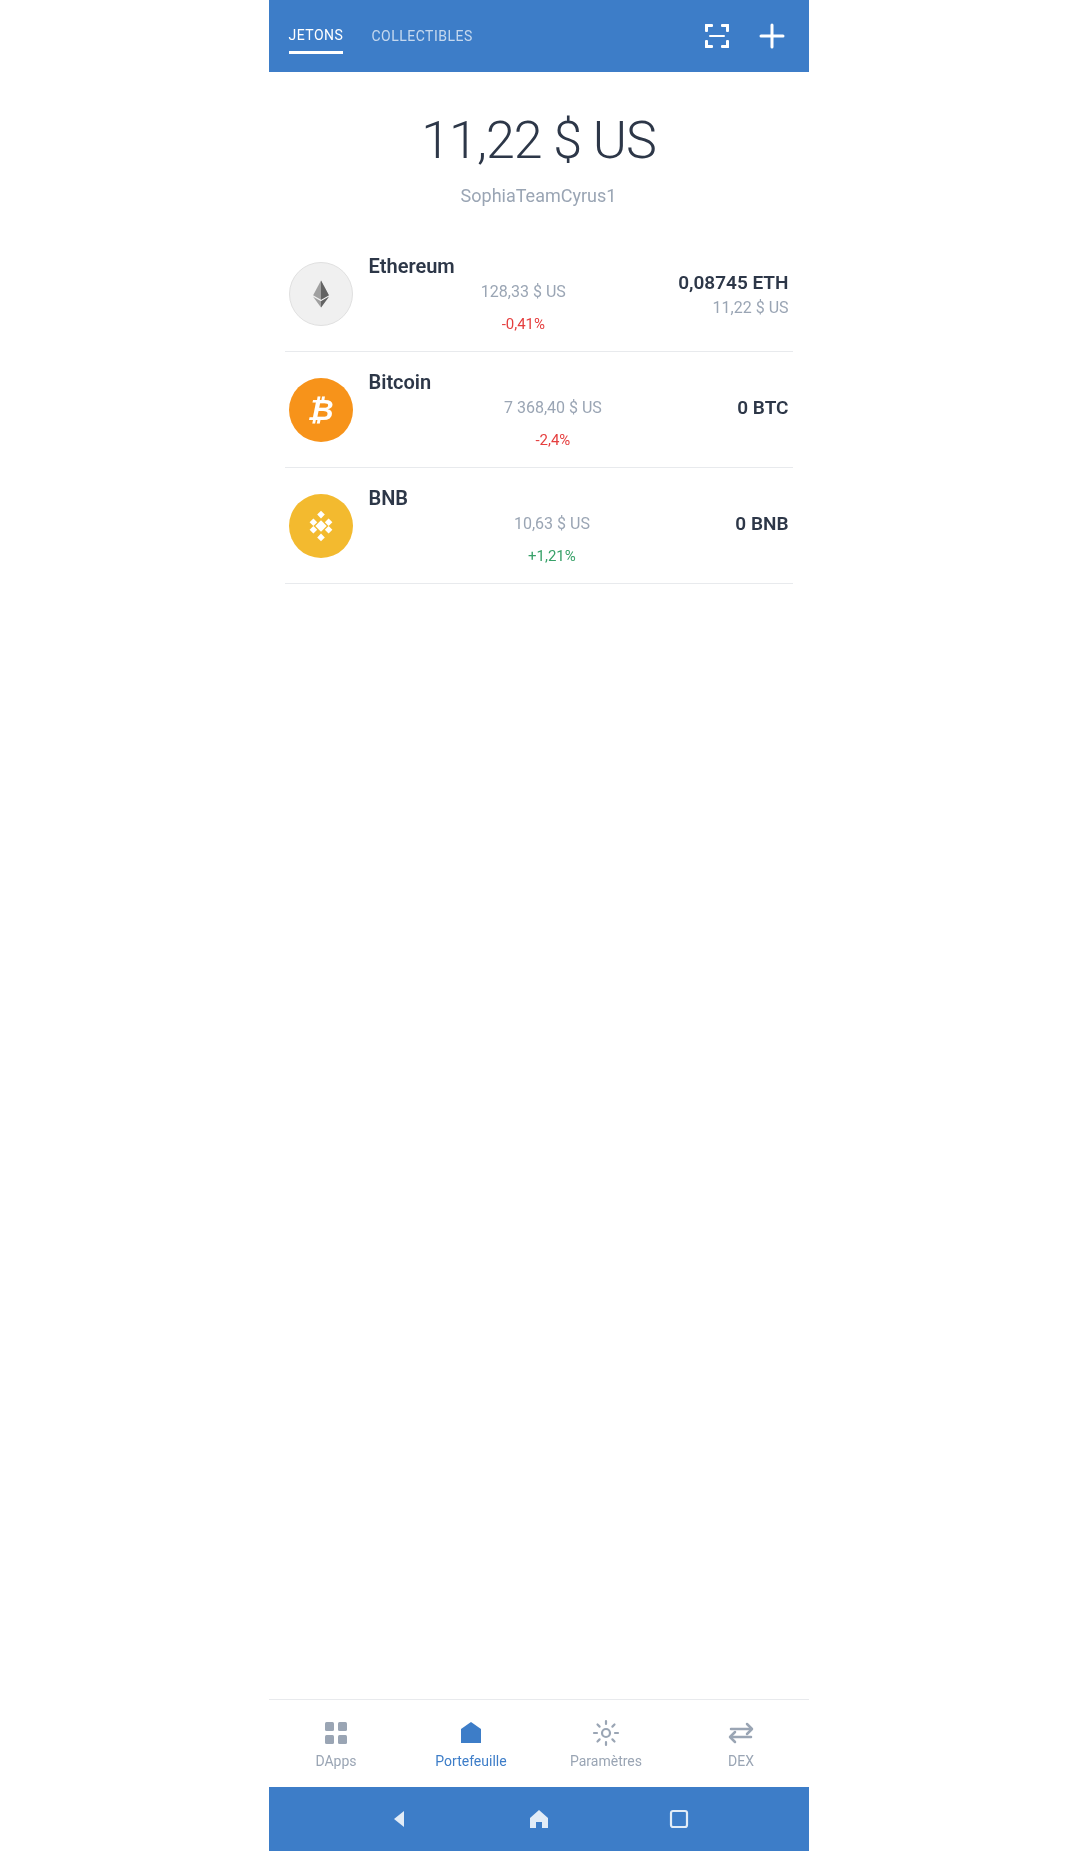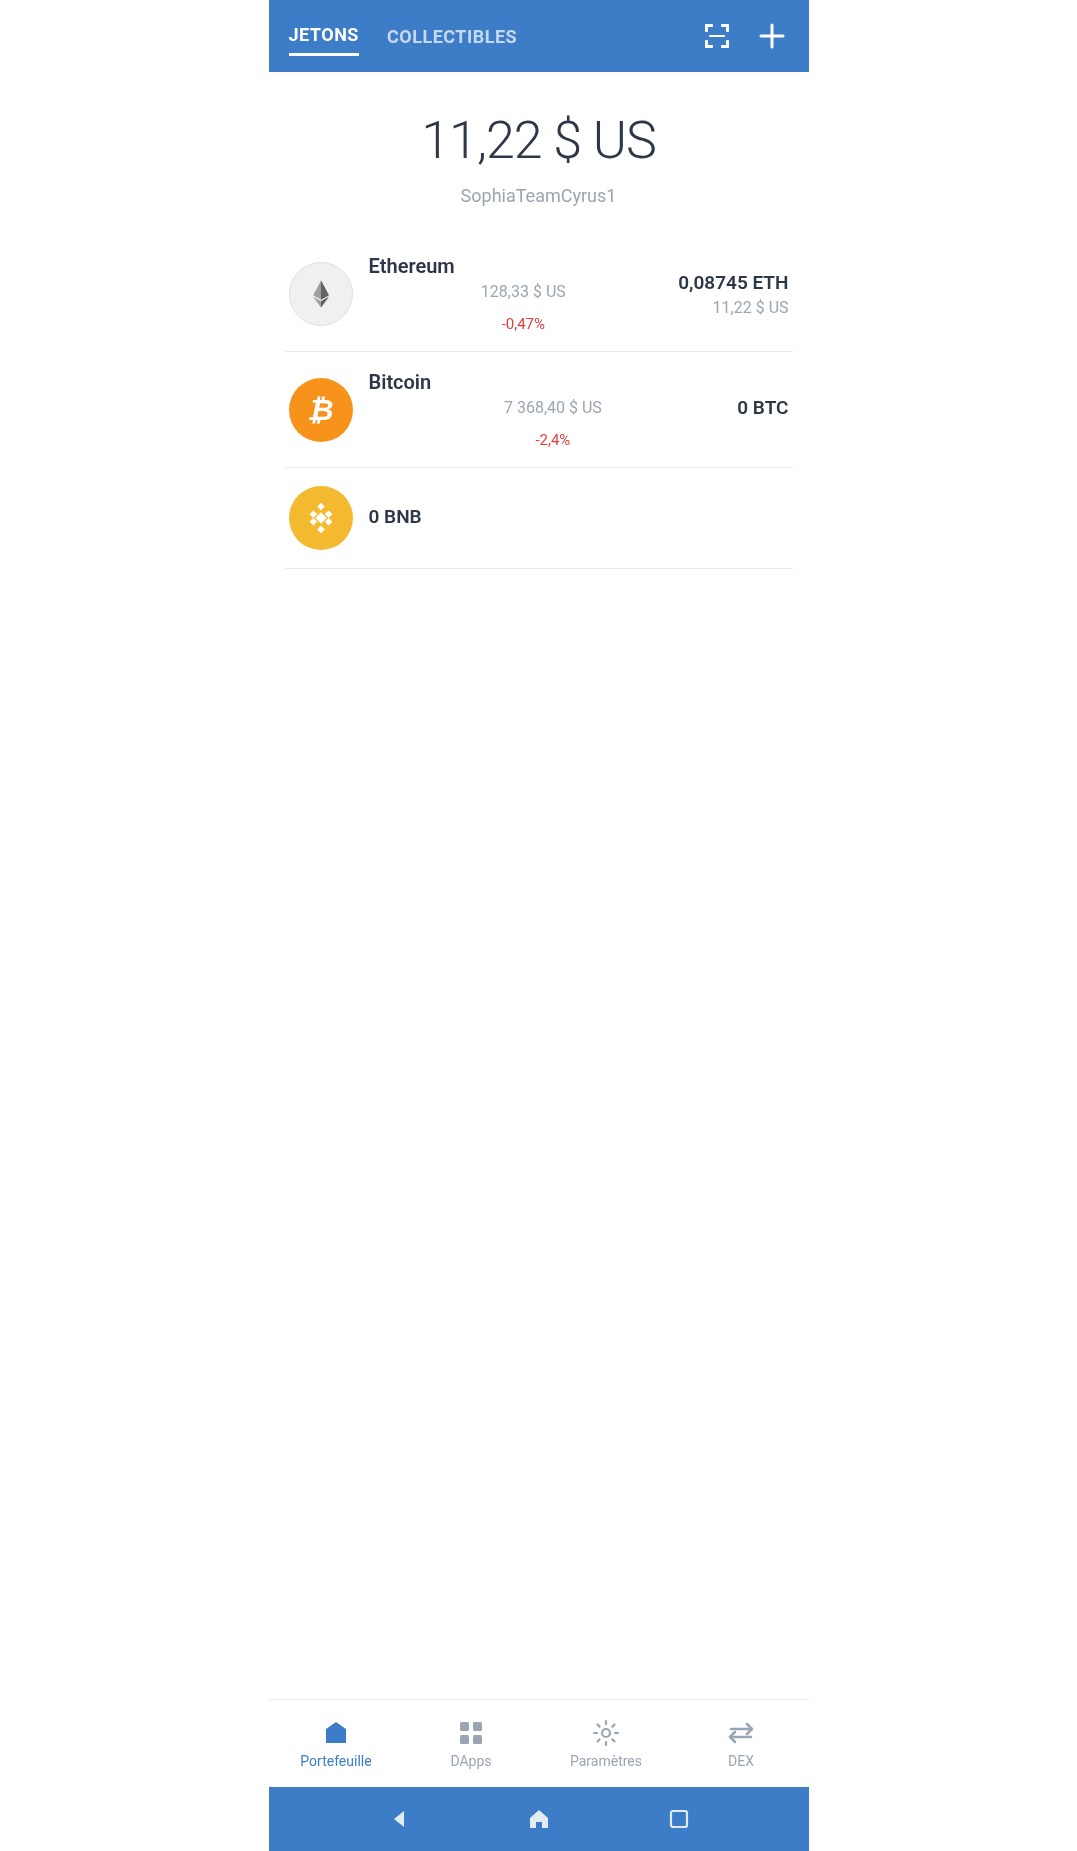--- a/index.html
+++ b/index.html
@@ -28,22 +28,22 @@
     }
 
     .header-tabs {
       display: flex;
       flex: 1;
       gap: 28px;
       align-items: center;
     }
 
     .tab-item {
-      font-size: 18px;
-      font-weight: 700;
+      font-size: 14px;
+      font-weight: 400;
       color: rgba(255,255,255,0.7);
       cursor: pointer;
       letter-spacing: 0.5px;
       padding: 8px 0;
     }
 
     .tab-item.active {
       color: #ffffff;
       border-bottom: 3px solid #ffffff;
     }
@@ -315,21 +315,21 @@
         <polygon points="32,8 18,34 32,42 46,34" fill="#8c8c8c" opacity="0.8"></polygon>
         <polygon points="32,8 32,42 46,34" fill="#5c5c5c" opacity="0.9"></polygon>
         <polygon points="18,37 32,56 46,37 32,45" fill="#8c8c8c" opacity="0.8"></polygon>
         <polygon points="32,45 46,37 32,56" fill="#5c5c5c" opacity="0.9"></polygon>
       </svg>
     </div>
     <div class="token-info">
       <div class="token-name">Ethereum</div>
       <div class="token-price-row">
         <span>128,33 $ US</span>
-        <span class="price-change-negative">-0,47%</span>
+        <span class="price-change-negative">-0,41%</span>
       </div>
     </div>
     <div class="token-balance">
       <div class="token-amount">0,08745 ETH</div>
       <div class="token-value">11,22 $ US</div>
     </div>
   </div>
 
   <div class="token-item">
     <div class="token-icon-wrap token-icon-btc">
@@ -352,51 +352,58 @@
       <svg class="bnb-symbol" viewBox="0 0 40 40" xmlns="http://www.w3.org/2000/svg">
         <polygon points="20,4 24,8 20,12 16,8" fill="white"></polygon>
         <polygon points="28,12 32,16 28,20 24,16" fill="white"></polygon>
         <polygon points="12,12 16,16 12,20 8,16" fill="white"></polygon>
         <polygon points="20,14 26,20 20,26 14,20" fill="white"></polygon>
         <polygon points="28,28 32,24 28,20 24,24" fill="white"></polygon>
         <polygon points="12,28 16,24 12,20 8,24" fill="white"></polygon>
         <polygon points="20,36 24,32 20,28 16,32" fill="white"></polygon>
       </svg>
     </div>
+    <div class="token-info">
+      <div class="token-name">BNB</div>
+      <div class="token-price-row">
+        <span>10,63 $ US</span>
+        <span class="price-change-positive">+1,21%</span>
+      </div>
+    </div>
     <div class="token-balance">
       <div class="token-amount">0 BNB</div>
     </div>
   </div>
 
 </div>
 
 <div class="spacer"></div>
 
 <div class="bottom-nav">
-
-  <div class="nav-item">
-    <div class="nav-icon">
-      <svg width="28" height="28" viewBox="0 0 28 28" fill="none" xmlns="http://www.w3.org/2000/svg">
-        <path d="M14 3L4 10v14h20V10L14 3z" fill="#3d7dc8"></path>
-        <path d="M10 24v-8h8v8" fill="#3d7dc8"></path>
-      </svg>
-    </div>
-    <span class="nav-label active">Portefeuille</span>
-  </div>
 
   <div class="nav-item">
     <div class="nav-icon">
       <svg width="28" height="28" viewBox="0 0 28 28" fill="none" xmlns="http://www.w3.org/2000/svg">
         <rect x="3" y="3" width="9" height="9" rx="1.5" fill="#9aa5b4"></rect>
         <rect x="16" y="3" width="9" height="9" rx="1.5" fill="#9aa5b4"></rect>
         <rect x="3" y="16" width="9" height="9" rx="1.5" fill="#9aa5b4"></rect>
         <rect x="16" y="16" width="9" height="9" rx="1.5" fill="#9aa5b4"></rect>
       </svg>
     </div>
     <span class="nav-label">DApps</span>
+  </div>
+
+  <div class="nav-item">
+    <div class="nav-icon">
+      <svg width="28" height="28" viewBox="0 0 28 28" fill="none" xmlns="http://www.w3.org/2000/svg">
+        <path d="M14 3L4 10v14h20V10L14 3z" fill="#3d7dc8"></path>
+        <path d="M10 24v-8h8v8" fill="#3d7dc8"></path>
+      </svg>
+    </div>
+    <span class="nav-label active">Portefeuille</span>
   </div>
 
   <div class="nav-item">
     <div class="nav-icon">
       <svg width="28" height="28" viewBox="0 0 28 28" fill="none" xmlns="http://www.w3.org/2000/svg">
         <circle cx="14" cy="14" r="4" stroke="#9aa5b4" stroke-width="2.2" fill="none"></circle>
         <path d="M14 2v3M14 23v3M2 14h3M23 14h3M5.5 5.5l2.1 2.1M20.4 20.4l2.1 2.1M5.5 22.5l2.1-2.1M20.4 7.6l2.1-2.1" stroke="#9aa5b4" stroke-width="2.2" stroke-linecap="round"></path>
       </svg>
     </div>
     <span class="nav-label">Paramètres</span>

